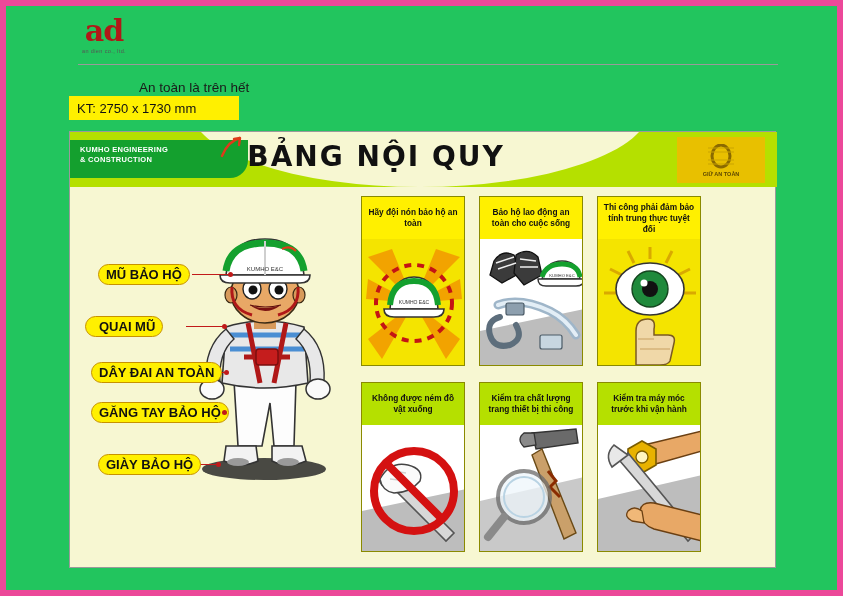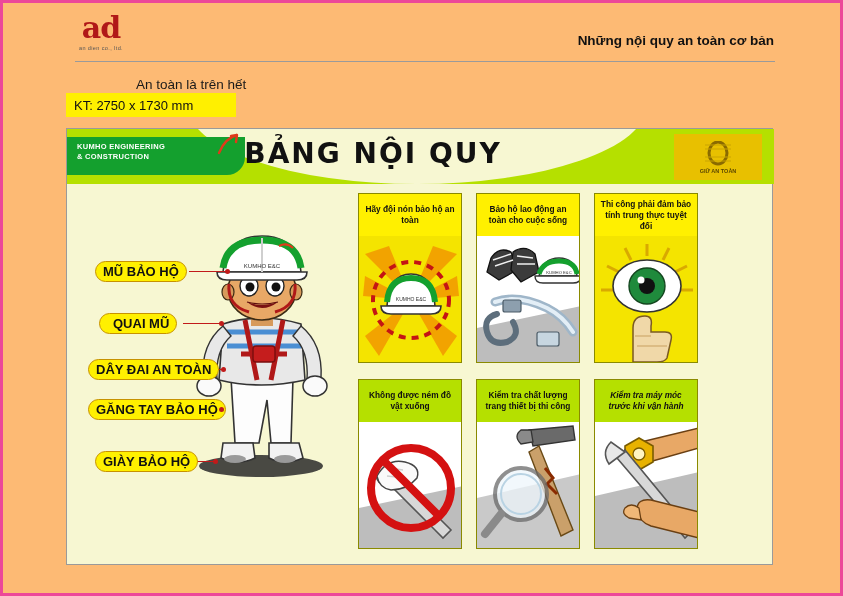--- a/index.html
+++ b/index.html
@@ -6,22 +6,22 @@
   html, body { margin:0; padding:0; }
   body {
     width: 843px; height: 596px;
     background: #ffffff;
     font-family: "Liberation Sans", sans-serif;
     overflow: hidden;
   }
   .page {
     position: relative;
     width: 843px; height: 596px;
-    border: 3px solid #ec4899;
-    background: #fdba74;
+    border: 6px solid #ec4899;
+    background: #22c55e;
   }
   
   .header {
     position: absolute; left:0; top:0; width:843px; height:58px;
   }
   .logo-block {
     position:absolute; left:72px; top:10px; width:52px; height:42px;
     text-align:center;
   }
   .logo-ad {
@@ -143,21 +143,20 @@
 <body>
 
 <div class="page">
 
   <div class="header">
     <div class="logo-block">
       <div class="logo-ad">ad</div>
       <div class="logo-sub">an dien co., ltd.</div>
     </div>
     <div class="slogan">An toàn là trên hết</div>
-    <div class="doc-title">Những nội quy an toàn cơ bản</div>
     <div class="header-rule"></div>
   </div>
 
   <div class="ktbar">
     <span>KT:  2750 x 1730 mm</span>
   </div>
 
   <div class="poster">
 
     <div class="poster-top">
@@ -182,21 +181,21 @@
   </div>
 
   <div class="banner-title">BẢNG  NỘI  QUY</div>
 
   <div class="callout" style="left:92px; top:258px;">
     <span>MŨ BẢO HỘ</span>
   </div>
   <div class="lead" style="left:186px; top:268px; width:38px;"></div>
   <div class="leaddot" style="left:222px; top:266px;"></div>
 
-  <div class="callout" style="left:96px; top:310px;padding-left:13px;">
+  <div class="callout" style="left:79px; top:310px;padding-left:13px;">
     <span>QUAI  MŨ</span>
   </div>
   <div class="lead" style="left:180px; top:320px; width:38px;"></div>
   <div class="leaddot" style="left:216px; top:318px;"></div>
 
   <div class="callout" style="left:85px; top:356px;">
     <span>DÂY ĐAI AN TOÀN</span>
   </div>
   <div class="lead" style="left:192px; top:366px; width:28px;"></div>
   <div class="leaddot" style="left:218px; top:364px;"></div>
@@ -378,21 +377,21 @@
 
           <path d="M68 46 L76 56 L70 62 L80 72" stroke="#8a2b00" stroke-width="3" fill="none"></path>
 
           <circle cx="44" cy="72" r="26" fill="#eef6fb" opacity="0.75" stroke="#6a6a6a" stroke-width="4"></circle>
           <circle cx="44" cy="72" r="20" fill="none" stroke="#b9d3e3" stroke-width="2"></circle>
           <path d="M24 92 L8 112" stroke="#8a8a8a" stroke-width="8" stroke-linecap="round"></path>
         </svg>
       </div>
     </div>
 
-    <div class="card" style="left:236px; top:186px;font-style:italic;">
+    <div class="card" style="left:236px; top:186px;">
       <div class="card-hd hd-green">Kiểm tra máy móc trước khi vận hành</div>
       <div class="card-art">
         <svg viewBox="0 0 104 128" width="104" height="128">
           <rect width="104" height="128" fill="#ffffff"></rect>
           <path d="M0 74 L104 50 L104 128 L0 128 Z" fill="#bdbdbd"></path>
 
           <path d="M104 6 L46 20 Q34 24 36 34 Q40 44 54 40 L104 26 Z" fill="#e8a866" stroke="#6a3f12" stroke-width="1.5"></path>
 
           <path d="M30 24 L44 16 L58 24 L58 40 L44 48 L30 40 Z" fill="#e8b200" stroke="#7a5c00" stroke-width="1.6"></path>
           <circle cx="44" cy="32" r="6" fill="#fff4c0" stroke="#7a5c00" stroke-width="1.3"></circle>

